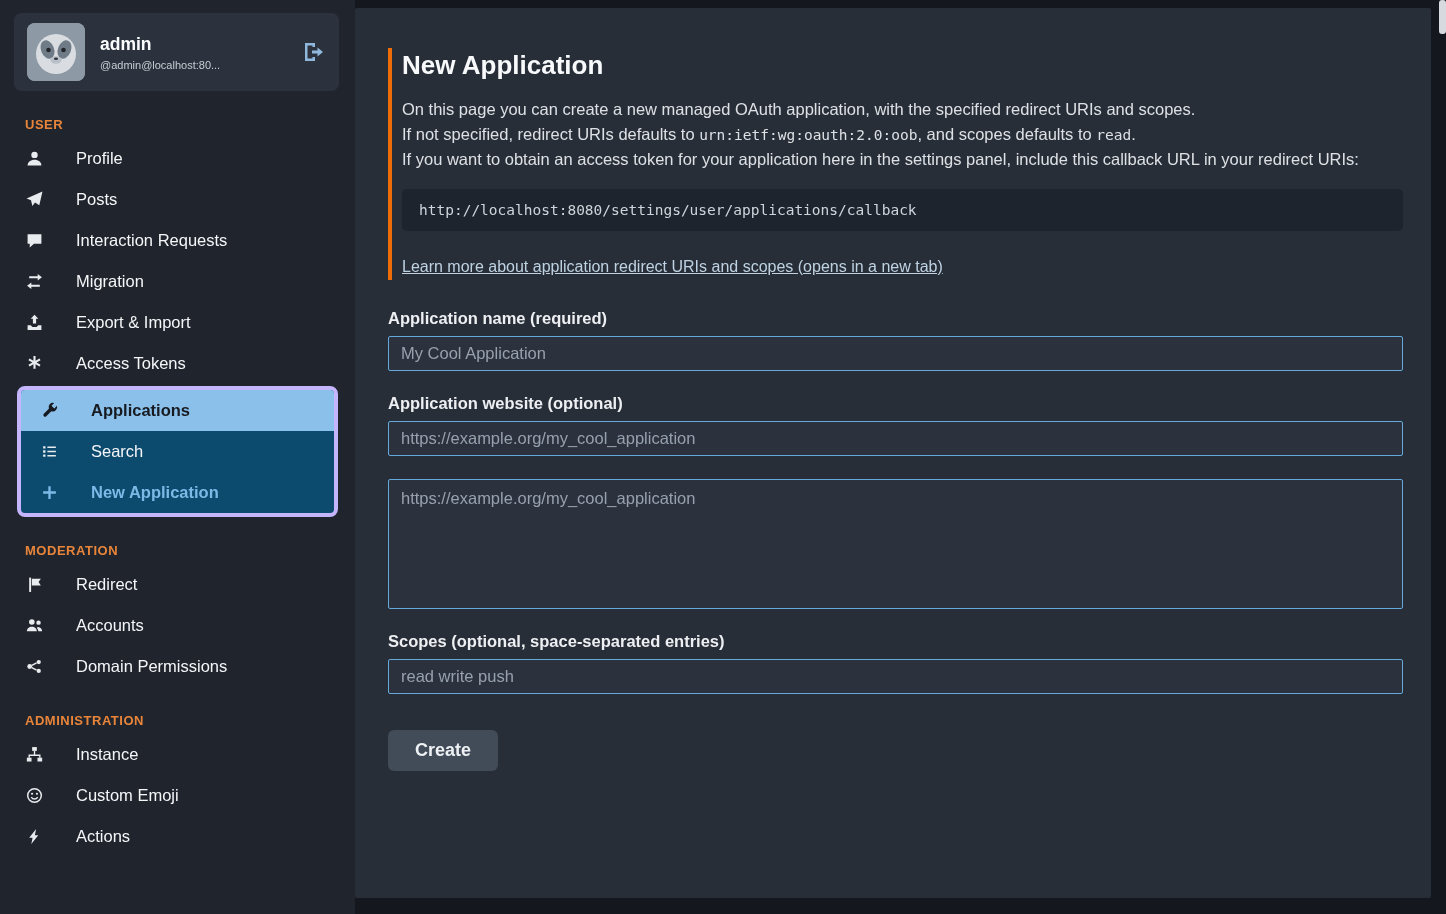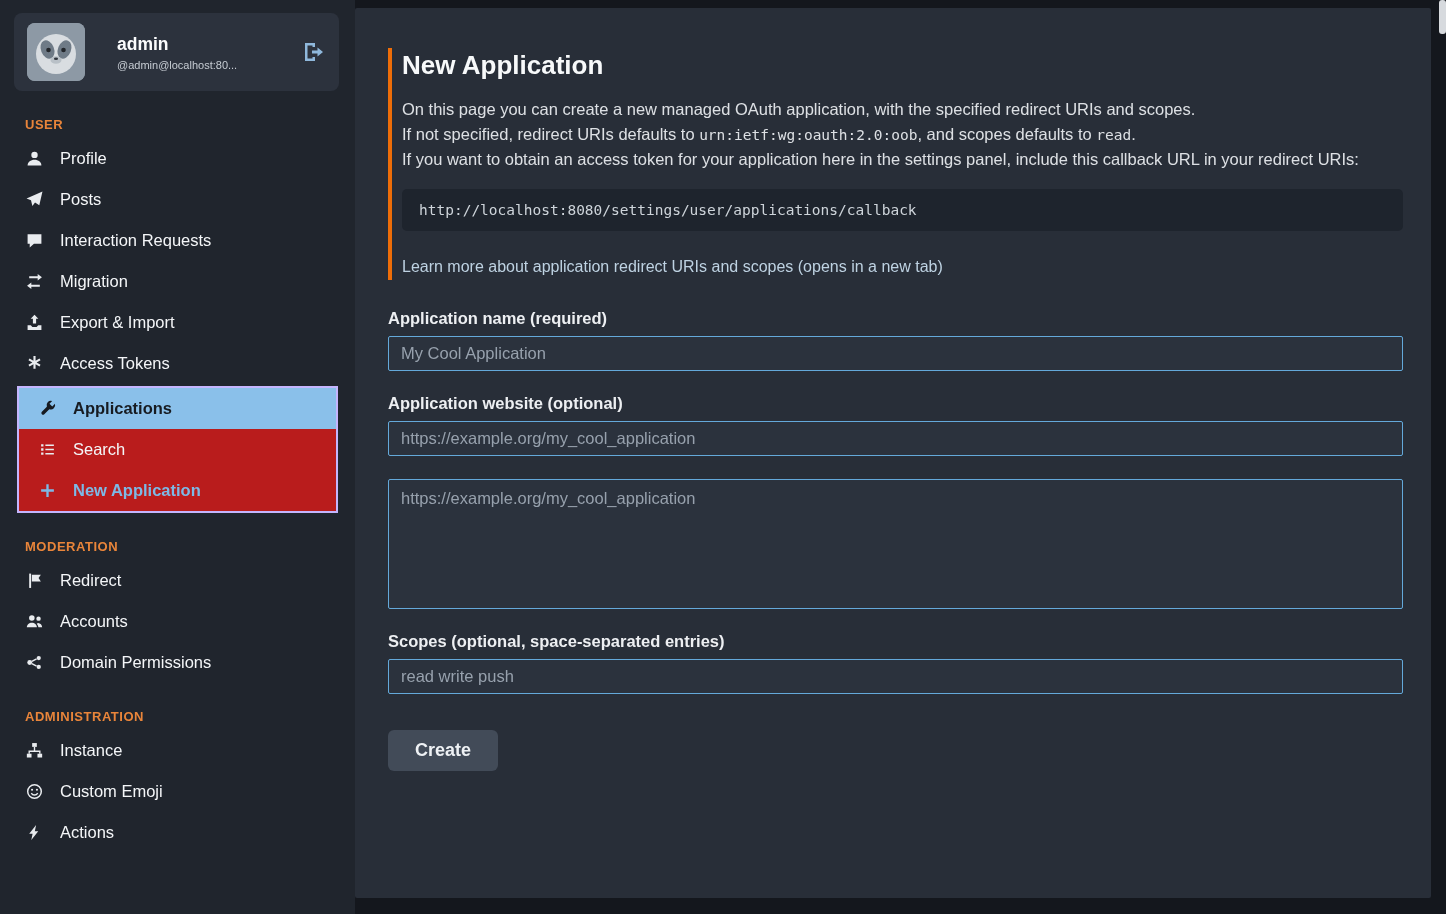--- a/index.html
+++ b/index.html
@@ -1,46 +1,46 @@
 <!DOCTYPE html>
 <html><head>
 <meta charset="utf-8">
 <style>
   *{box-sizing:border-box;margin:0;padding:0}
   html,body{width:1446px;height:914px;overflow:hidden}
   body{display:flex;background:#14171d;font-family:"Liberation Sans",sans-serif;color:#eef0f3}
 
   
   .sidebar{flex:0 0 355px;width:355px;background:#20252d;height:100%;overflow:hidden}
-  .user-card{margin:13px 16px 0 14px;background:#2c323d;border-radius:8px;padding:10px 13px;display:flex;align-items:center;gap:32px;cursor:pointer}
+  .user-card{margin:13px 16px 0 14px;background:#2c323d;border-radius:8px;padding:10px 13px;display:flex;align-items:center;gap:15px;cursor:pointer}
   .avatar{width:58px;height:58px;border-radius:8px;overflow:hidden;flex:0 0 58px;background:#8d99a5}
   .user-meta{flex:1;min-width:0}
   .user-name{font-weight:bold;font-size:17.5px;color:#fbfcfd;margin-bottom:4px}
   .user-handle{font-size:11px;color:#c6ccd3;white-space:nowrap;overflow:hidden;text-overflow:ellipsis}
   .logout{color:#8fb8dc;flex:0 0 24px;display:flex;cursor:pointer}
   .section-label{margin:26px 25px 6px;font-size:13px;font-weight:bold;letter-spacing:.04em;color:#e9853a}
-  .nav-item{display:flex;align-items:center;gap:16px;padding:11px 16px 11px 25px;font-size:16.5px;color:#f4f6f8;cursor:pointer;text-decoration:none}
+  .nav-item{display:flex;align-items:center;gap:32px;padding:11px 16px 11px 25px;font-size:16.5px;color:#f4f6f8;cursor:pointer;text-decoration:none}
   .nav-item .icon{width:19px;display:flex;justify-content:center;align-items:center;color:#e9ecef}
-  .nav-group{margin:2px 17px 0 17px;border:2px solid #c4b5fd;border-radius:0;overflow:hidden;background:#b91c1c}
+  .nav-group{margin:2px 17px 0 17px;border:4px solid #c4b5fd;border-radius:8px;overflow:hidden;background:#0c4a6e}
   .nav-group .nav-item{padding-left:19px}
   .nav-item.active{background:#8ac0ea;color:#171b21;font-weight:bold}
   .nav-item.active .icon{color:#171b21}
   .nav-item.sub-active{color:#7db9e6;font-weight:bold}
   .nav-item.sub-active .icon{color:#7db9e6}
 
   
   .main{flex:1;min-width:0;padding:8px 15px 16px 0;height:100%}
   .panel{background:#282e38;height:100%;border-radius:2px;padding:40px 33px;overflow:hidden}
   .content{width:1015px}
   .intro{border-left:4px solid #ee6d08;padding:2px 0 4px 10px}
   h1{font-size:26px;color:#f7f9fa;margin-bottom:16px}
   .intro p{font-size:16.5px;line-height:24.5px;color:#dde0e4}
   .intro code{font-family:"DejaVu Sans Mono",monospace;font-size:14.5px;color:#dde0e4}
   .codeblock{margin-top:17px;background:#1e242d;border-radius:5px;padding:13px 17px;font-family:"DejaVu Sans Mono",monospace;font-size:14.5px;color:#ced4da}
-  .doc-link{display:inline-block;margin-top:27px;font-size:16px;color:#bed2e2;cursor:pointer}
+  .doc-link{display:inline-block;margin-top:27px;font-size:16px;color:#bed2e2;text-decoration:underline;cursor:pointer}
   form{margin-top:29px}
   .field{margin-bottom:23px}
   label{display:block;font-size:16.5px;font-weight:bold;color:#edeff2;margin-bottom:8px}
   input[type=text],textarea{width:100%;background:#2b323d;border:1px solid #64a9da;border-radius:2px;color:#7dd3fc;font-size:16.5px;font-family:"Liberation Sans",sans-serif;padding:7px 12px;outline:none;display:block}
   input::placeholder,textarea::placeholder{color:#97a1ad;opacity:1}
   textarea{height:130px;resize:none;line-height:23px}
   .create-btn{margin-top:13px;background:#424b58;border:none;border-radius:6px;color:#eef1f4;font-weight:bold;font-size:18px;padding:10px 27px;font-family:"Liberation Sans",sans-serif;cursor:pointer}
 
   
   .vscroll{position:fixed;top:0;right:0;width:7px;height:100%}

